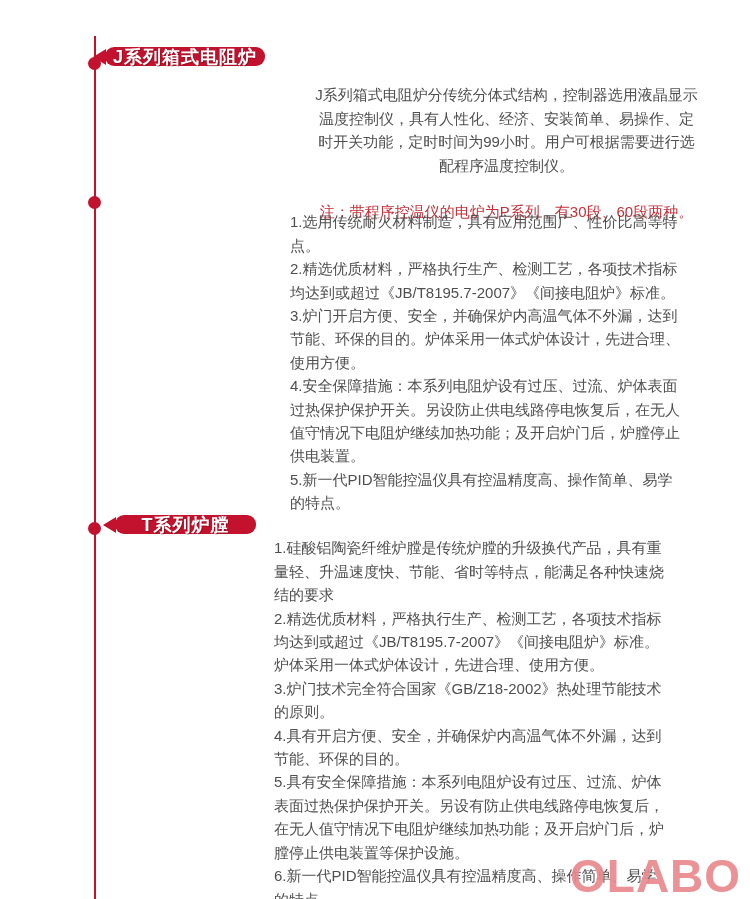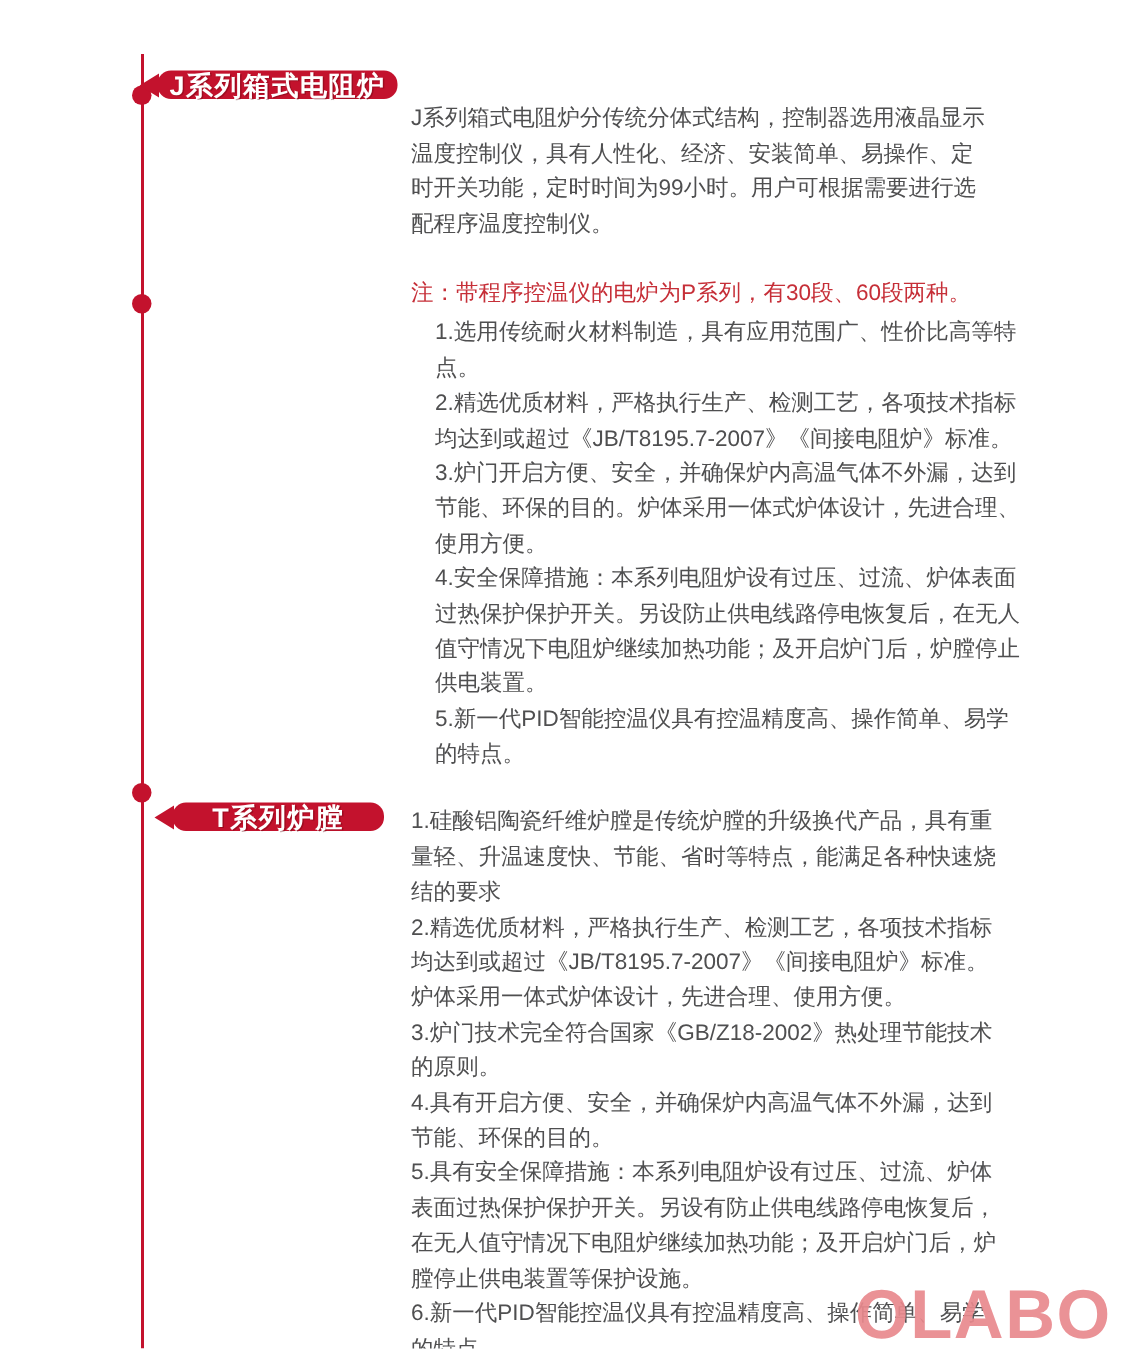--- a/index.html
+++ b/index.html
@@ -58,34 +58,34 @@
     position:absolute;
     left:-12px;top:50%;
     transform:translateY(-50%);
     width:0;height:0;
     border-top:8px solid transparent;
     border-bottom:8px solid transparent;
     border-right:13px solid var(--accent);
   }
   .badge.b1{left:105px;top:47px;width:160px;}
   .badge.b2{left:115px;top:186px;width:141px;}
-  .badge.b3{left:115px;top:535px;width:141px;}
+  .badge.b3{left:115px;top:515px;width:141px;}
 
   
   .textblock{
     position:absolute;
     left:274px;
     width:465px;
     color:var(--body-text);
     font-size:15px;
     line-height:23.4px;
     white-space:pre-line;
     text-align:left;
   }
-  .textblock.t1{top:44px;}
+  .textblock.t1{top:60px;text-align:center;}
   .textblock.t2{top:187px;margin-left:16px;}
   .textblock.t3{top:513px;}
   .note{
     color:var(--note);
     white-space:pre-line;
     font-size:15px;
     line-height:23.4px;
   }
 
   

